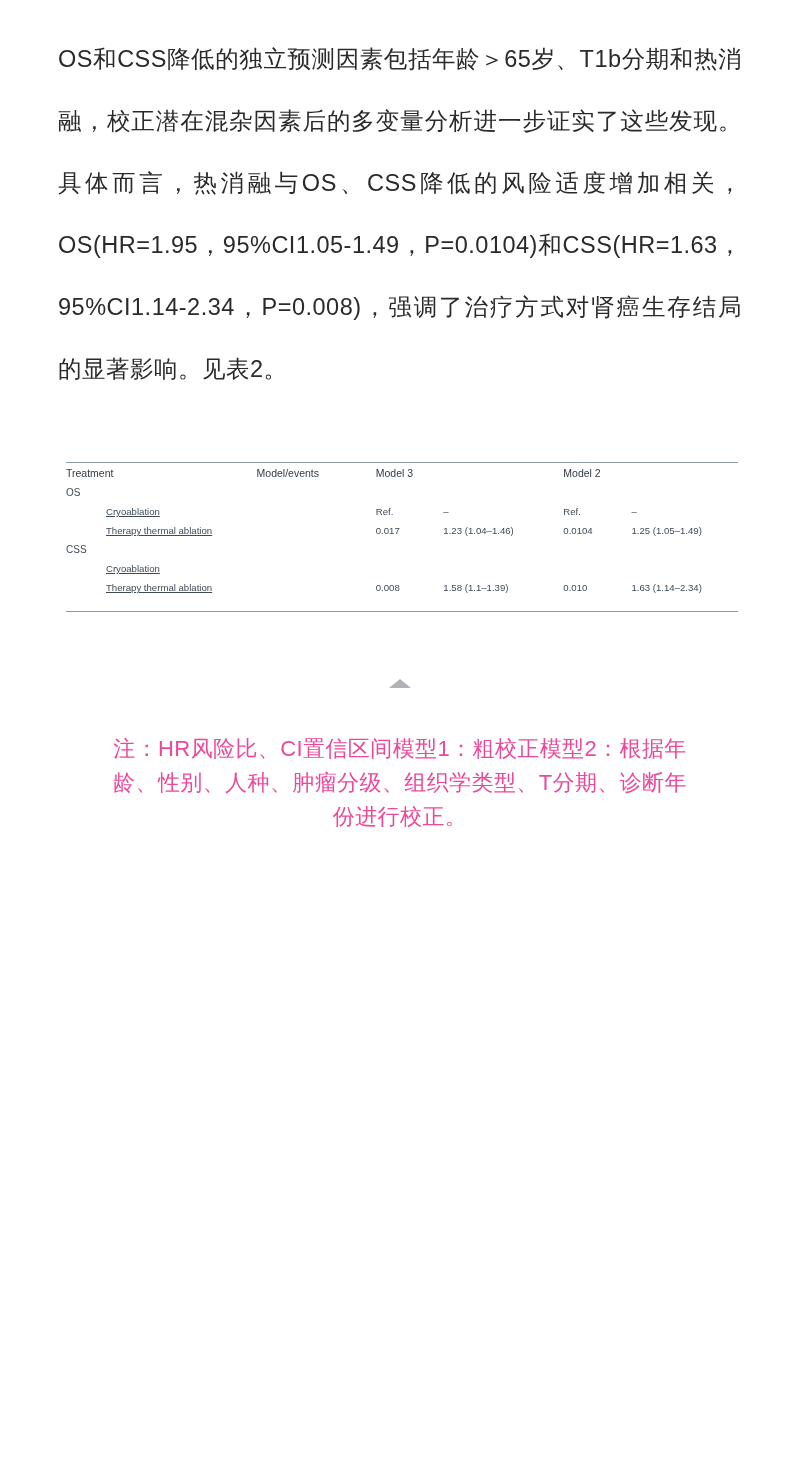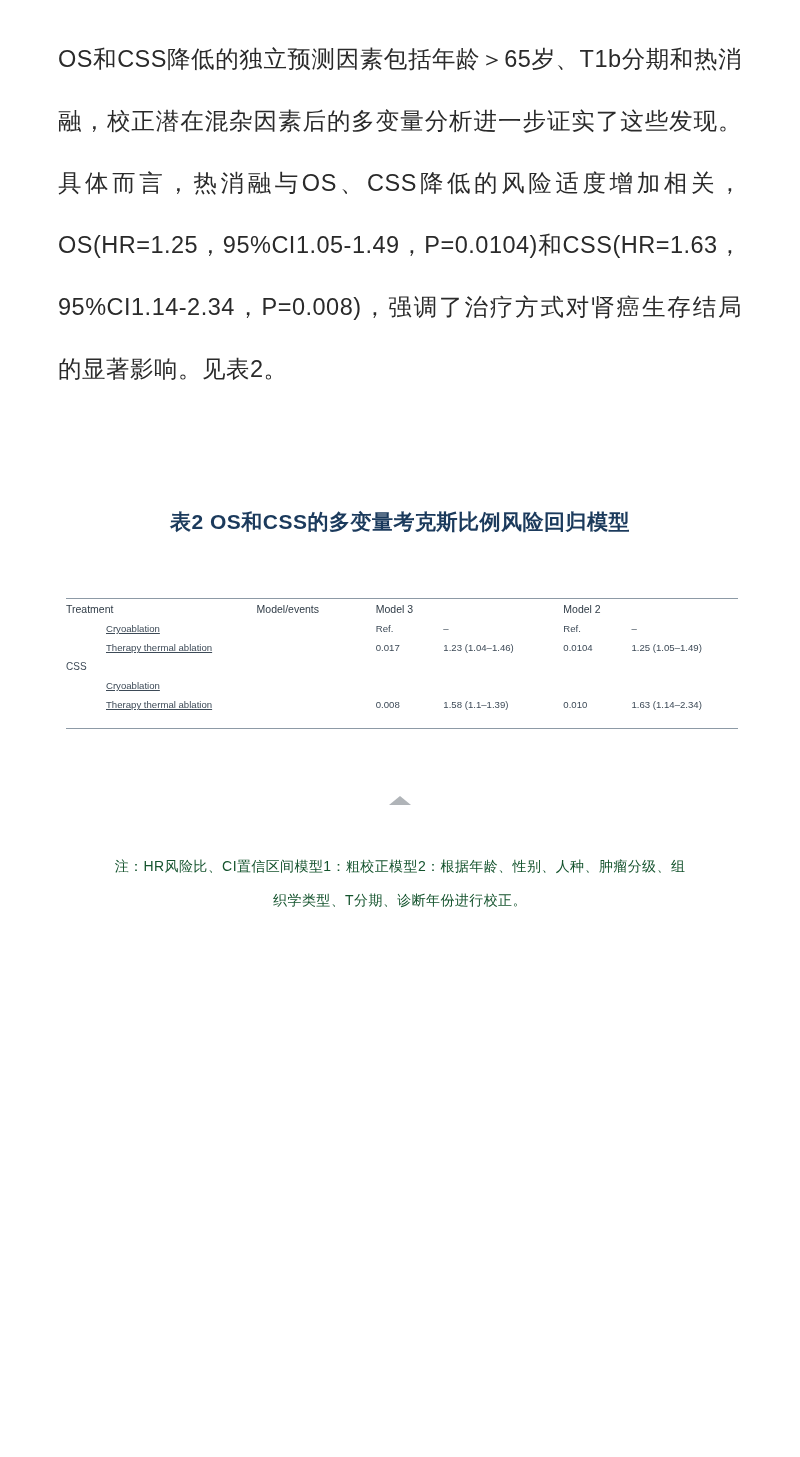--- a/index.html
+++ b/index.html
@@ -115,56 +115,58 @@
   .triangle {
     display: inline-block;
     width: 0; height: 0;
     border-left: 11px solid transparent;
     border-right: 11px solid transparent;
     border-bottom: 9px solid #b0b4b8;
   }
   .note {
     margin: 40px 52px 0 52px;
     text-align: center;
-    font-size: 14px;
+    font-size: 22px;
     line-height: 34px;
-    color: #14532d;
+    color: #ec4899;
     letter-spacing: 0.4px;
   }
 </style>
 </head>
 <body>
 
 <div class="page">
   <div class="content">
 
 
-    <p class="body-text">OS和CSS降低的独立预测因素包括年龄＞65岁、T1b分期和热消融，校正潜在混杂因素后的多变量分析进一步证实了这些发现。具体而言，热消融与OS、CSS降低的风险适度增加相关，OS(HR=1.25，95%CI1.05-1.49，P=0.0104)和CSS(HR=1.63，95%CI1.14-2.34，P=0.008)，强调了治疗方式对肾癌生存结局的显著影响。见表2。</p>
-
-    <div class="table-title">表2 OS和CSS的多变量考克斯比例风险回归模型</div>
+    <p class="body-text">OS和CSS降低的独立预测因素包括年龄＞65岁、T1b分期和热消融，校正潜在混杂因素后的多变量分析进一步证实了这些发现。具体而言，热消融与OS、CSS降低的风险适度增加相关，OS(HR=1.95，95%CI1.05-1.49，P=0.0104)和CSS(HR=1.63，95%CI1.14-2.34，P=0.008)，强调了治疗方式对肾癌生存结局的显著影响。见表2。</p>
+
 
     <div class="table-wrap">
       <table class="stats">
         <colgroup>
           <col class="col-a">
             <col class="col-b">
             <col class="col-c">
           <col class="col-d">
             <col class="col-e">
             <col class="col-f">
         </colgroup>
         <thead>
           <tr class="hdr1 row-top">
             <th>Treatment</th>
             <th>Model/events</th>
             <th colspan="2">Model 3</th>
             <th colspan="2">Model 2</th>
           </tr>
         </thead>
         <tbody>
+          <tr class="grp">
+            <td colspan="6">OS</td>
+          </tr>
           <tr class="datarow">
             <td class="indent">Cryoablation</td>
             <td></td>
             <td>Ref.</td>
             <td>–</td>
             <td>Ref.</td>
             <td>–</td>
           </tr>
           <tr class="datarow">
             <td class="indent">Therapy thermal ablation</td>

